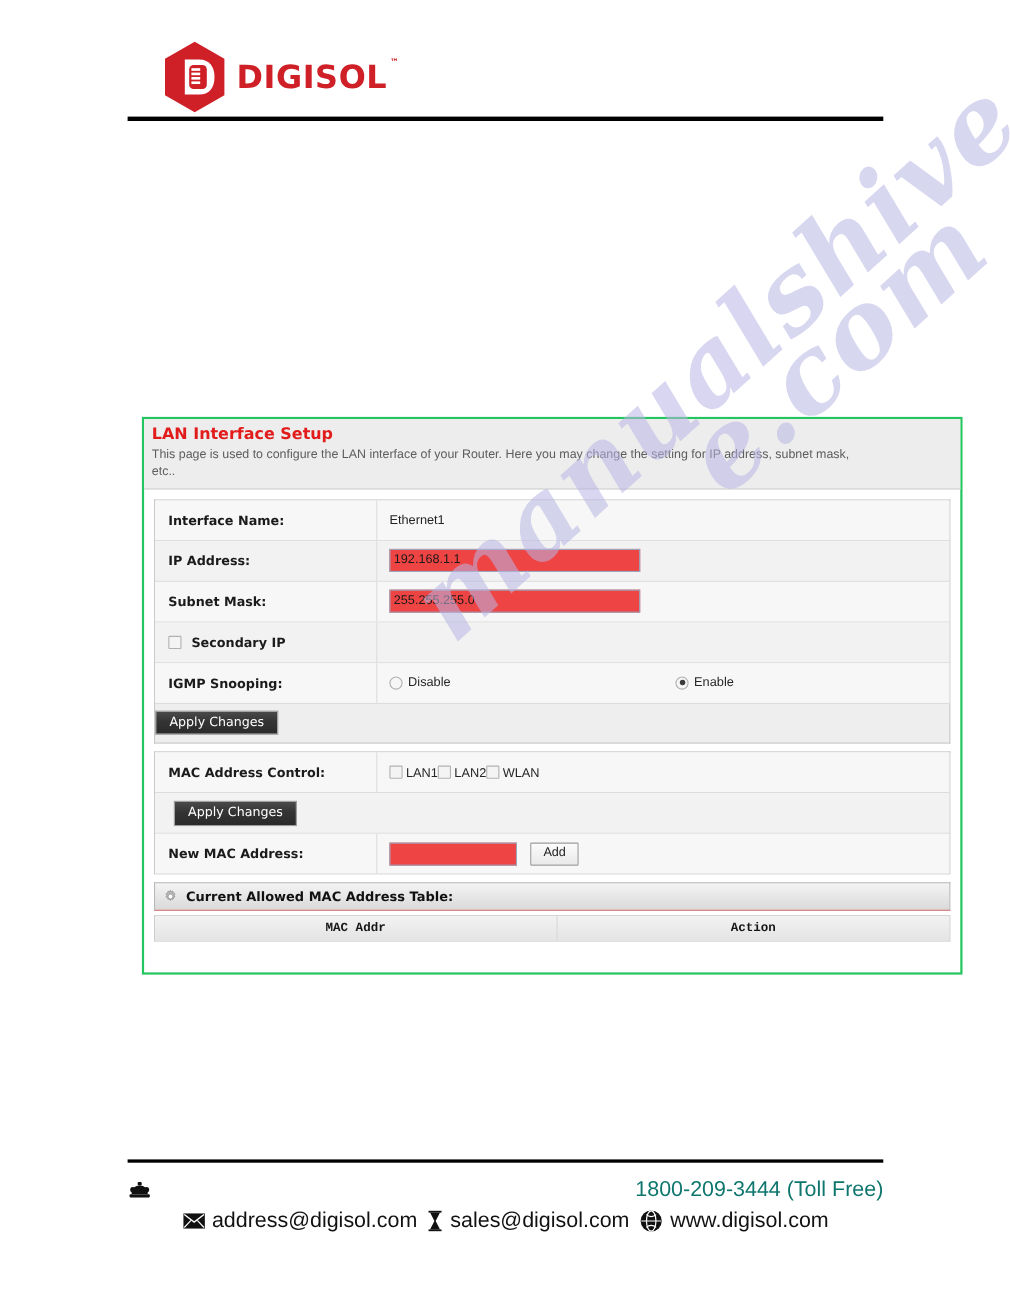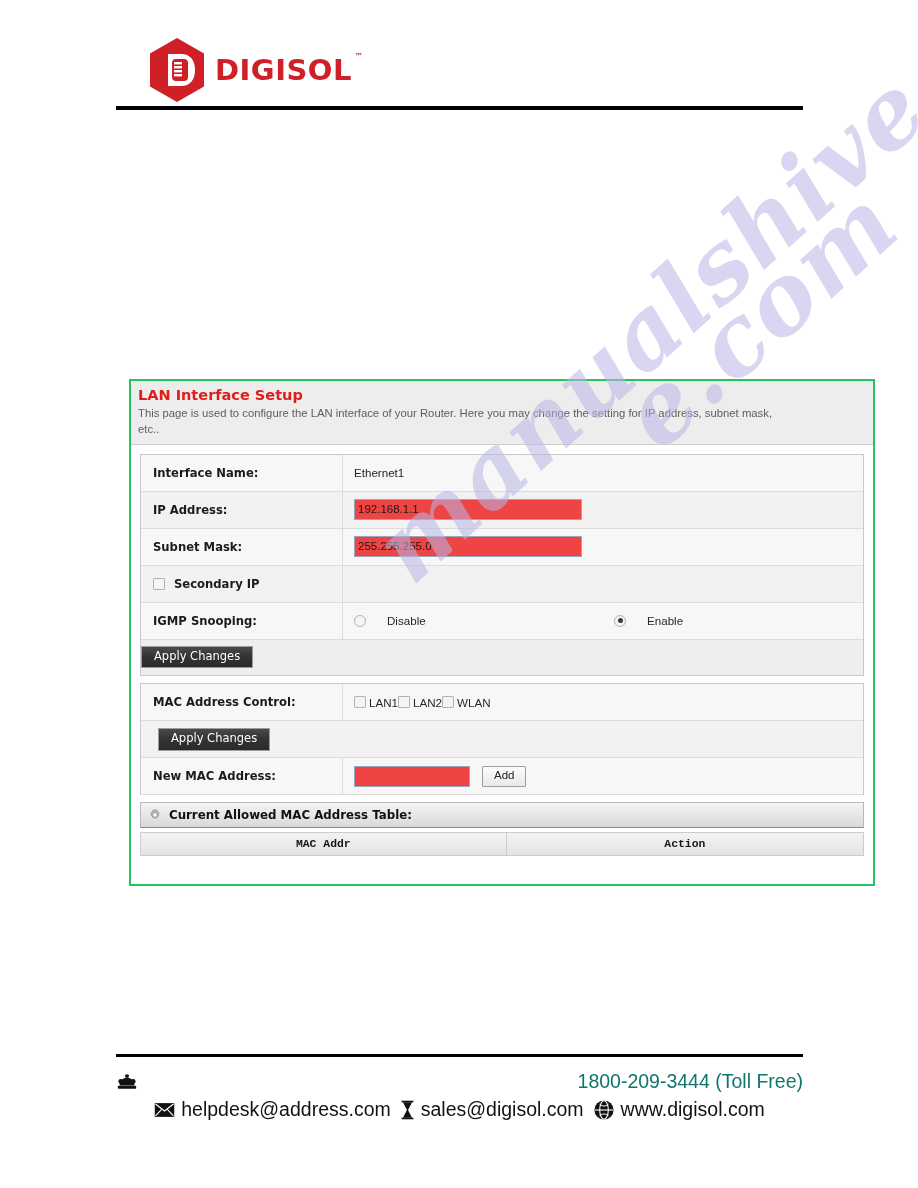--- a/index.html
+++ b/index.html
@@ -229,21 +229,21 @@
     left: 2.5px;
     top: 2.5px;
     width: 5px;
     height: 5px;
     border-radius: 50%;
     background: #3a3a3a;
   }
   .radio-label, .cb-label {
     font-size: 11.6px;
     color: #272727;
-    margin-left: 21px;
+    margin-left: 5px;
     font-family: "Liberation Sans", sans-serif;
   }
   .secondary-label {
     font-weight: bold;
     font-size: 11.6px;
     color: #1b1b1b;
     font-family: "DejaVu Sans", sans-serif;
     margin-left: 9px;
   }
   .mac-cb-group {
@@ -541,21 +541,21 @@
   </div>
   <div class="foot-line2">
     <span class="foot-item">
       <span class="foot-icon">
         <svg width="21" height="16" viewBox="0 0 22 16" xmlns="http://www.w3.org/2000/svg">
           <rect x="0.8" y="0.8" width="20.4" height="14.4" fill="#111111"></rect>
           <path d="M1.6 1.8 L11 9 L20.4 1.8" fill="none" stroke="#ffffff" stroke-width="1.3"></path>
           <path d="M1.6 14.2 L8 7.4 M20.4 14.2 L14 7.4" fill="none" stroke="#ffffff" stroke-width="1.1"></path>
         </svg>
       </span>
-      <span>helpdesk@address.com</span>
+      <span>address@digisol.com</span>
     </span>
     <span class="foot-item">
       <span class="foot-icon">
         <svg width="15" height="20" viewBox="0 0 16 22" xmlns="http://www.w3.org/2000/svg">
           <rect x="1.5" y="0.8" width="13" height="1.8" fill="#111111"></rect>
           <rect x="1.5" y="19.4" width="13" height="1.8" fill="#111111"></rect>
           <path d="M3 2.6 L13 2.6 L8.6 11 L13 19.4 L3 19.4 L7.4 11 Z" fill="#111111"></path>
         </svg>
       </span>
       <span>sales@digisol.com</span>

